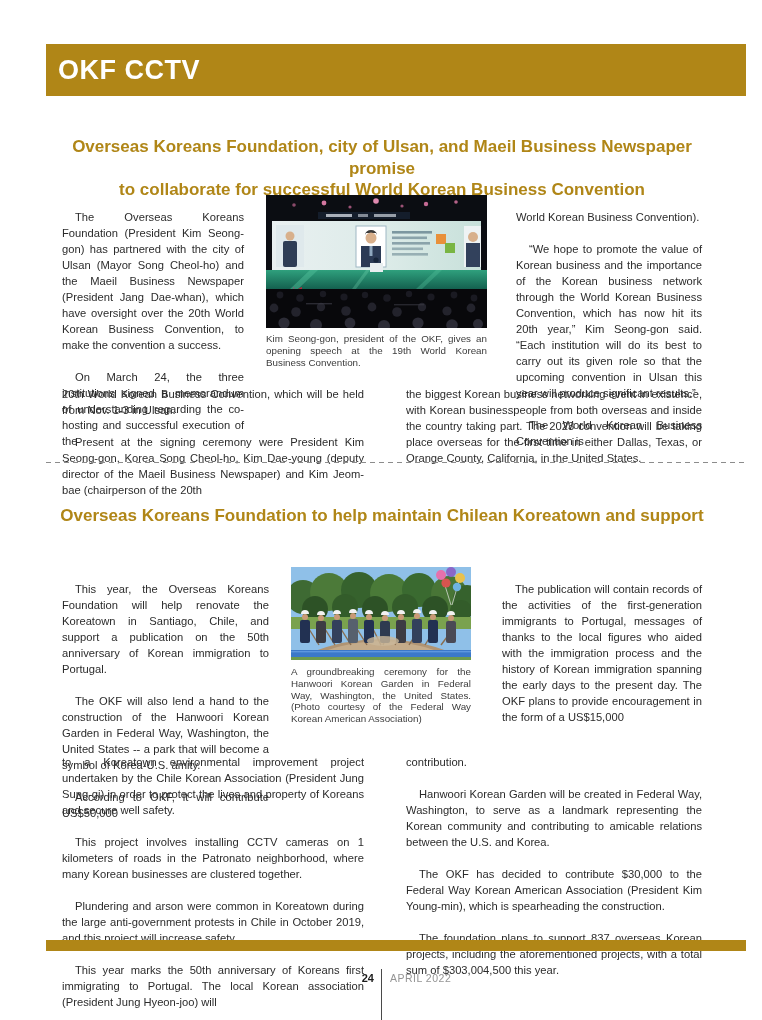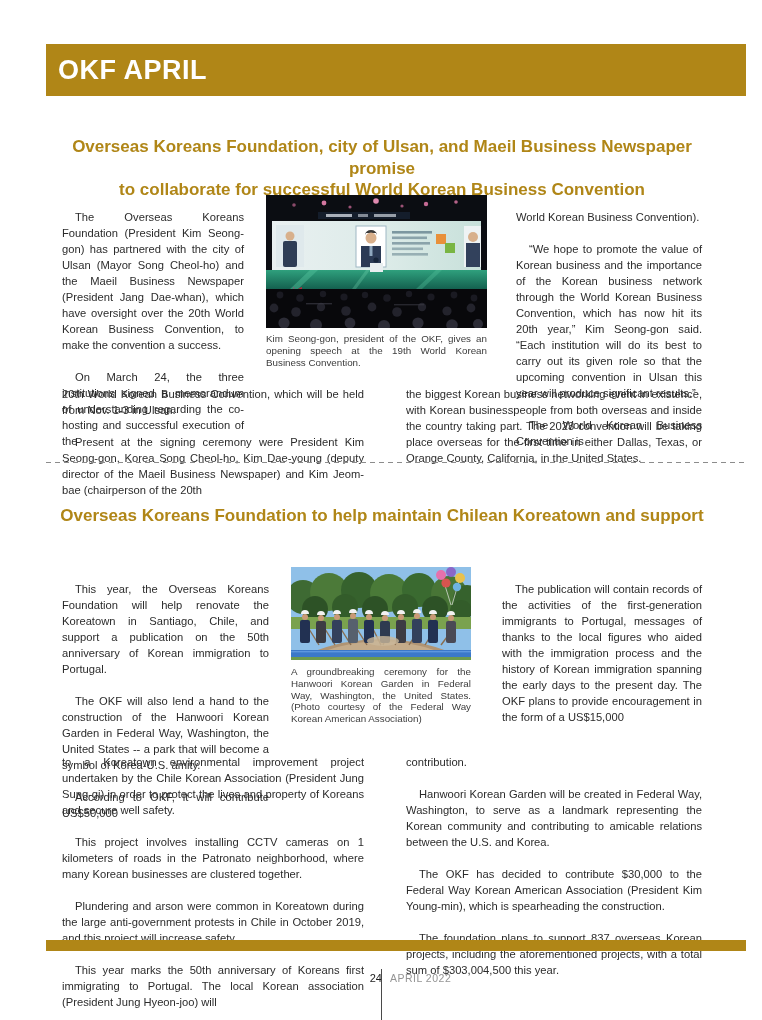--- a/index.html
+++ b/index.html
@@ -21,22 +21,22 @@
 
   .photo{position:absolute;overflow:hidden;background:#dfe3e6;}
   .photo svg{display:block;width:100%;height:100%;}
 
   .caption{position:absolute;font-size:9.8px;line-height:11.8px;color:#3c3c3c;text-align:justify;}
 
   .dash-divider{position:absolute;left:46px;top:462px;width:700px;height:1px;
         background:repeating-linear-gradient(90deg,#8c8c8c 0 5px,transparent 5px 9px);}
 
   .foot-bar{position:absolute;left:46px;top:940px;width:700px;height:11px;background:var(--gold);}
-  .page-num{position:absolute;left:360px;top:972px;width:22px;text-align:right;
-        font-size:11px;font-weight:400;color:#1c1c1c;}
+  .page-num{position:absolute;left:352px;top:972px;width:22px;text-align:right;
+        font-size:11px;font-weight:700;color:#1c1c1c;}
   .foot-vline{position:absolute;left:381px;top:969px;width:1px;height:51px;background:#4a4a4a;}
   .issue{position:absolute;left:390px;top:972px;font-size:10.5px;color:#949494;letter-spacing:.5px;}
 
   
   .a1-lt{left:46px;top:193px;width:214px;}
   .a1-photo{left:266px;top:195px;width:221px;height:133px;}
   .a1-cap{left:266px;top:333px;width:221px;}
   .a1-rt{left:500px;top:193px;width:218px;}
   .a1-lb{left:46px;top:370px;width:334px;}
   .a1-rb{left:390px;top:370px;width:328px;}
@@ -48,21 +48,21 @@
   .a2-rt{left:486px;top:565px;width:232px;}
   .a2-lb{left:46px;top:738px;width:334px;}
   .a2-rb{left:390px;top:738px;width:328px;}
 </style>
 </head>
 <body>
 
 <div class="page">
 
   <div class="band">
-    <h1 class="band-title">OKF APRIL</h1>
+    <h1 class="band-title">OKF CCTV</h1>
   </div>
 
   <div class="article-title t1">
     <div>Overseas Koreans Foundation, city of Ulsan, and Maeil Business Newspaper promise</div>
     <div>to collaborate for successful World Korean Business Convention</div>
   </div>
 
   <div class="tb a1-lt">
       <p class="para ind">The Overseas Koreans Foundation (President Kim Seong-gon) has partnered with the city of Ulsan (Mayor Song Cheol-ho) and the Maeil Business Newspaper (President Jang Dae-whan), which have oversight over the 20th World Korean Business Convention, to make the convention a success.</p>
       <p class="para ind">On March 24, the three institutions signed a memorandum of understanding regarding the co-hosting and successful execution of the</p>

